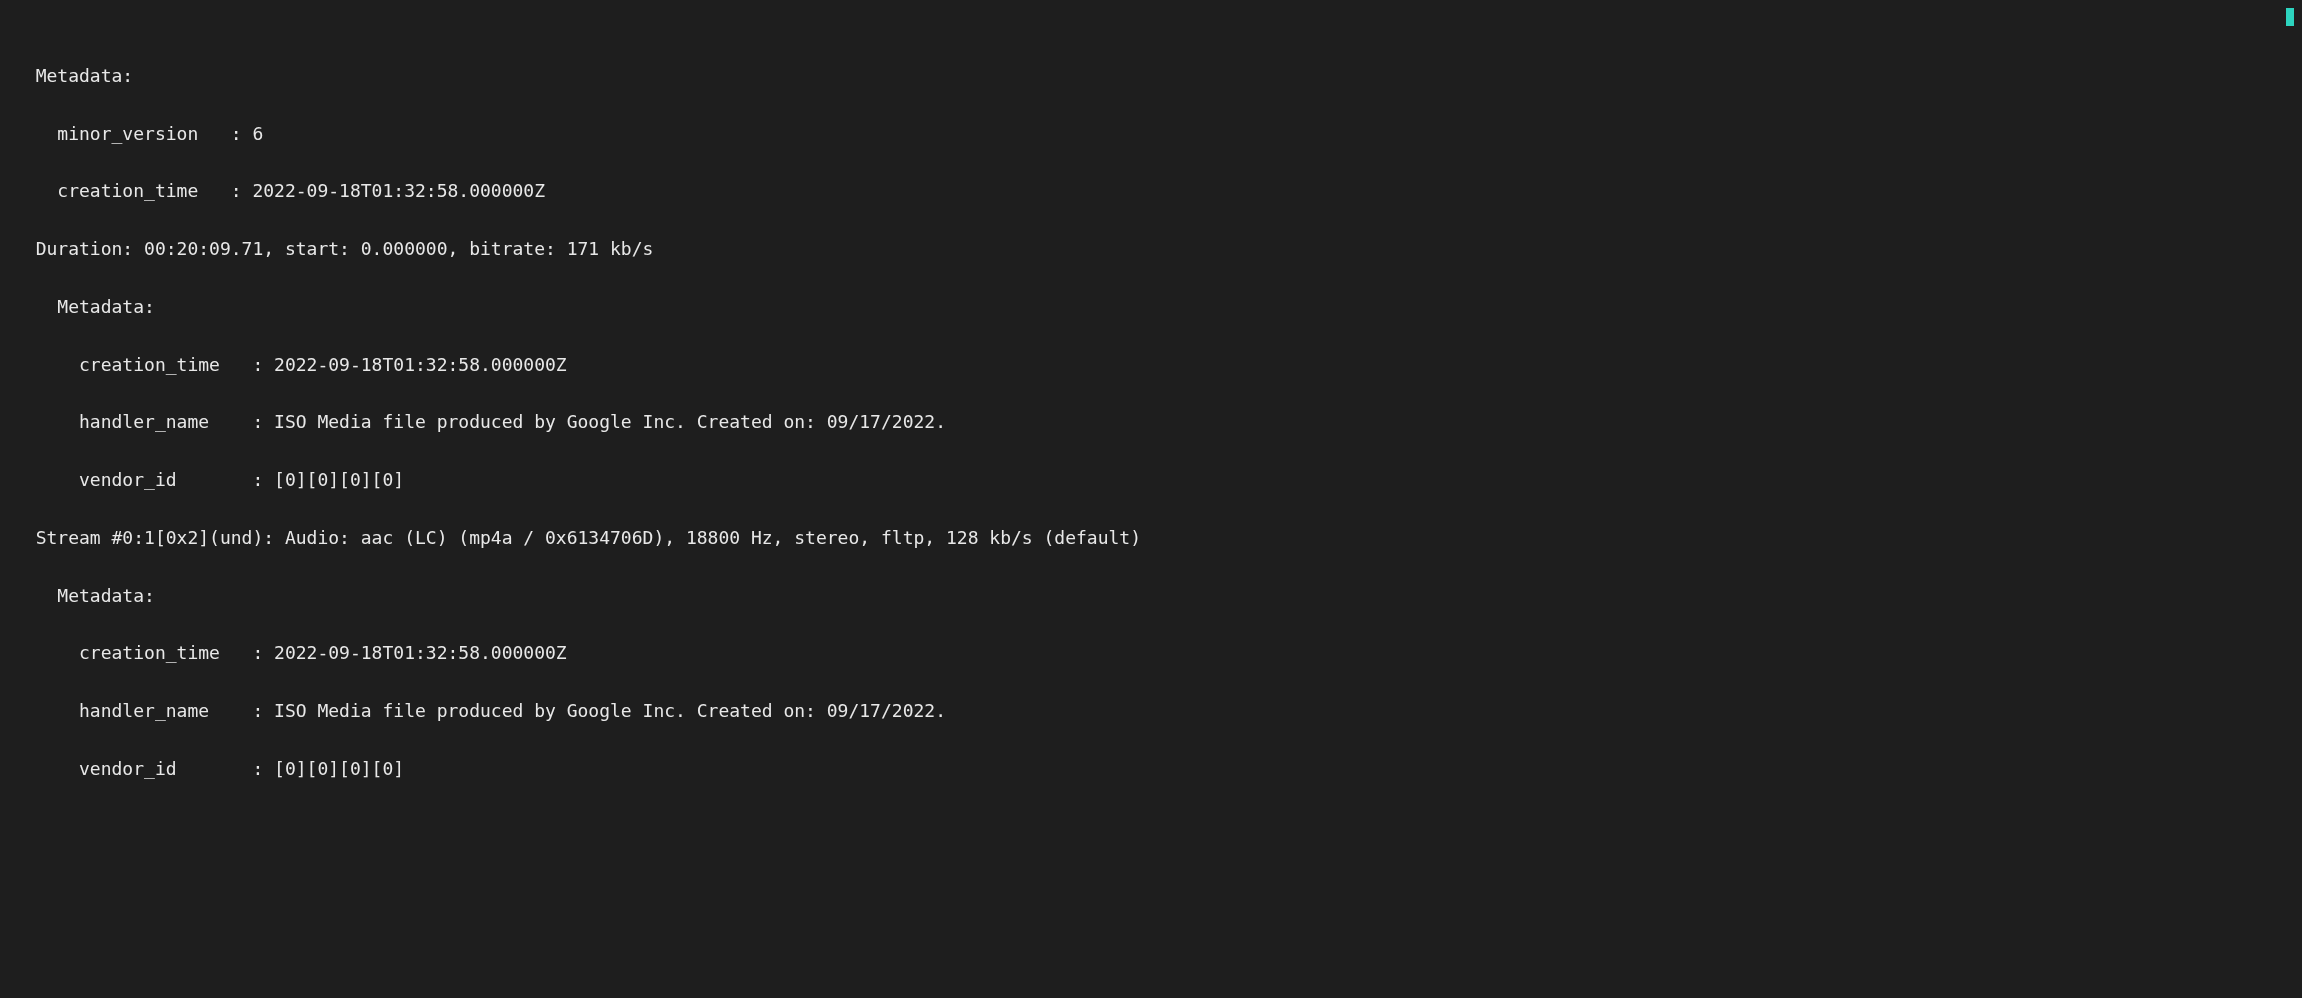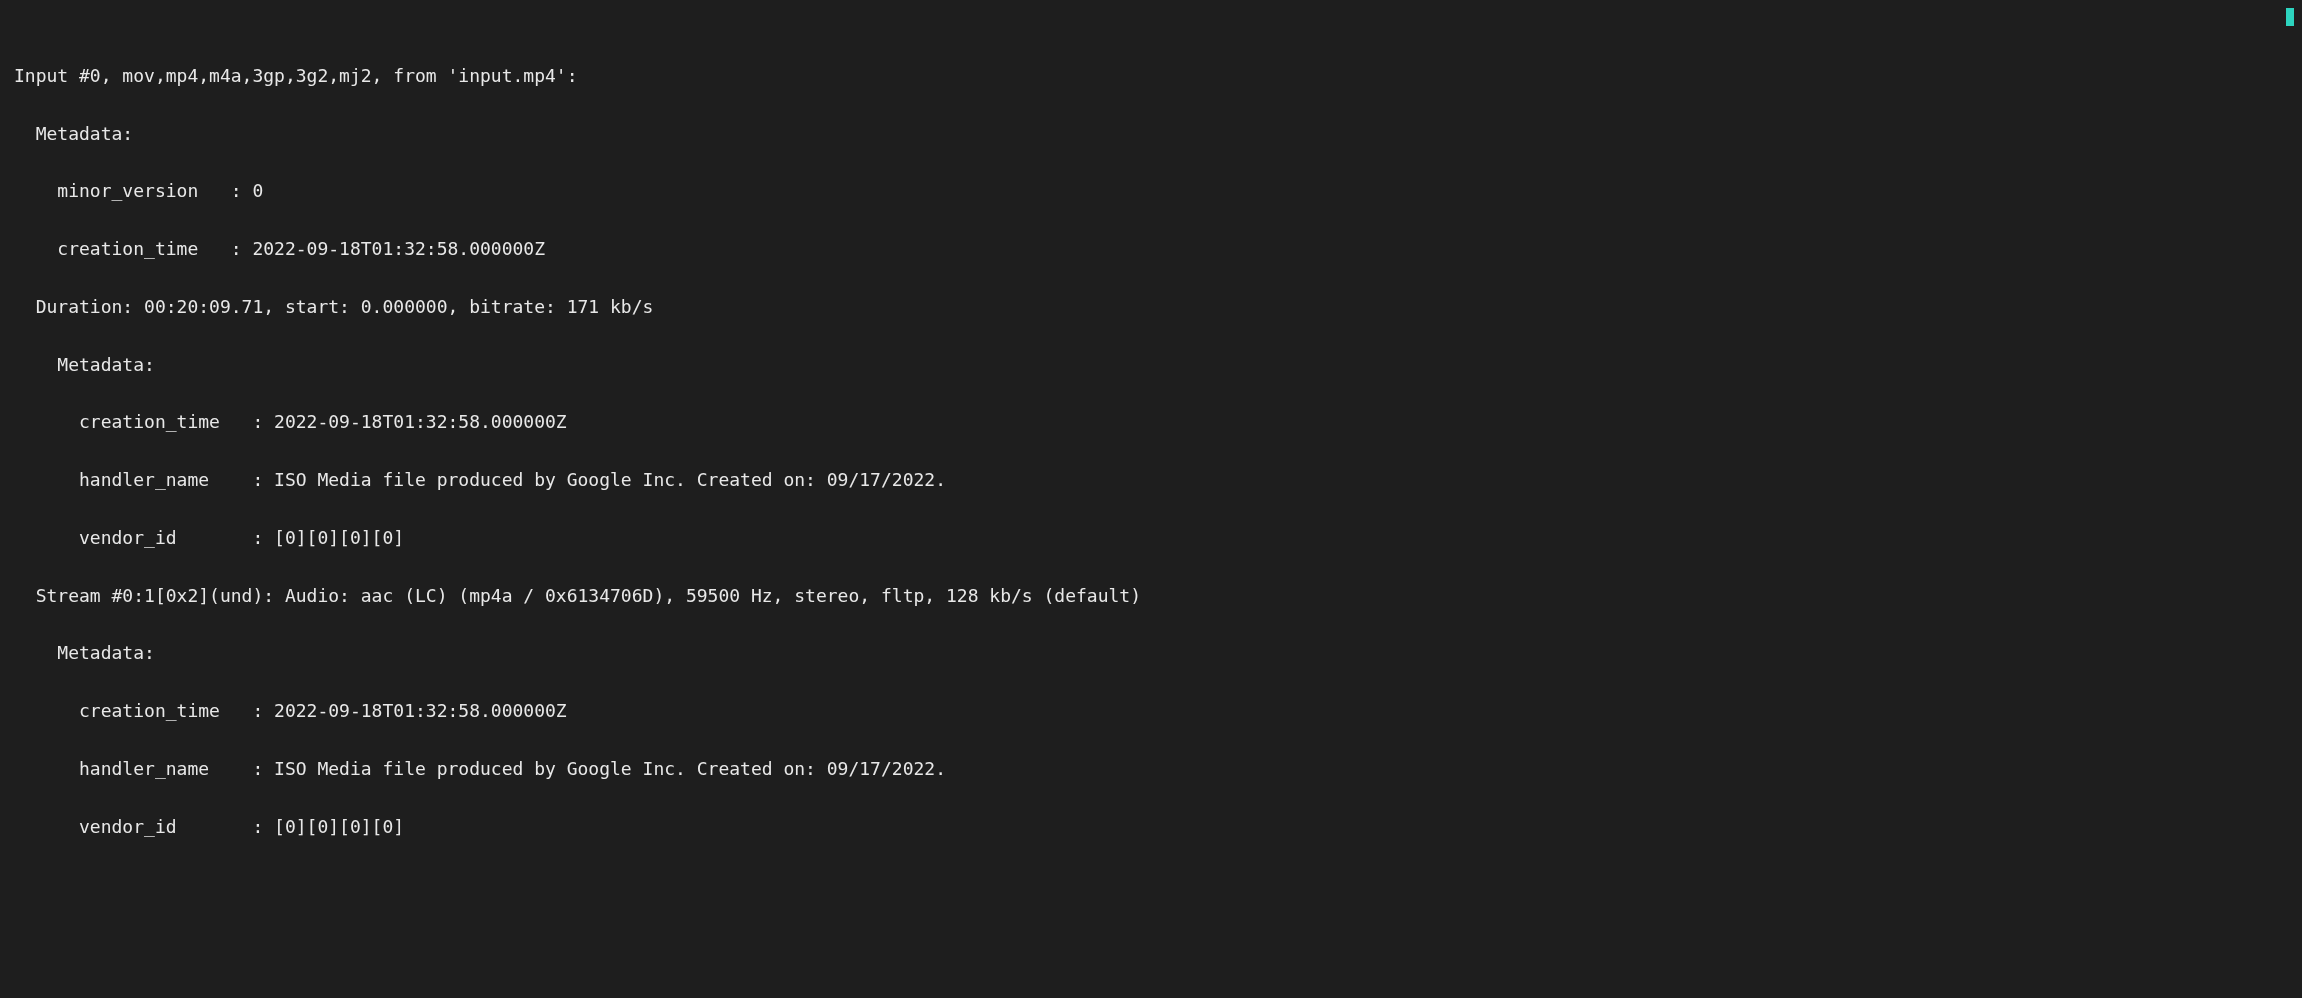--- a/index.html
+++ b/index.html
@@ -27,30 +27,29 @@
     width: 8px;
     height: 18px;
     background: #2dd4bf;
   }
 </style>
 </head>
 <body>
 
 <div class="terminal">
   <div class="bar"></div>
-  <div class="line">Input #0, mov,mp4,m4a,3gp,3g2,mj2, from 'input.mp4':</div>
   <div class="line">  Metadata:</div>
-  <div class="line">    minor_version   : 0</div>
+  <div class="line">    minor_version   : 6</div>
   <div class="line">    creation_time   : 2022-09-18T01:32:58.000000Z</div>
   <div class="line">  Duration: 00:20:09.71, start: 0.000000, bitrate: 171 kb/s</div>
   <div class="line">    Metadata:</div>
   <div class="line">      creation_time   : 2022-09-18T01:32:58.000000Z</div>
   <div class="line">      handler_name    : ISO Media file produced by Google Inc. Created on: 09/17/2022.</div>
   <div class="line">      vendor_id       : [0][0][0][0]</div>
-  <div class="line">  Stream #0:1[0x2](und): Audio: aac (LC) (mp4a / 0x6134706D), 59500 Hz, stereo, fltp, 128 kb/s (default)</div>
+  <div class="line">  Stream #0:1[0x2](und): Audio: aac (LC) (mp4a / 0x6134706D), 18800 Hz, stereo, fltp, 128 kb/s (default)</div>
   <div class="line">    Metadata:</div>
   <div class="line">      creation_time   : 2022-09-18T01:32:58.000000Z</div>
   <div class="line">      handler_name    : ISO Media file produced by Google Inc. Created on: 09/17/2022.</div>
   <div class="line">      vendor_id       : [0][0][0][0]</div>
   
   
   
   
   
   

